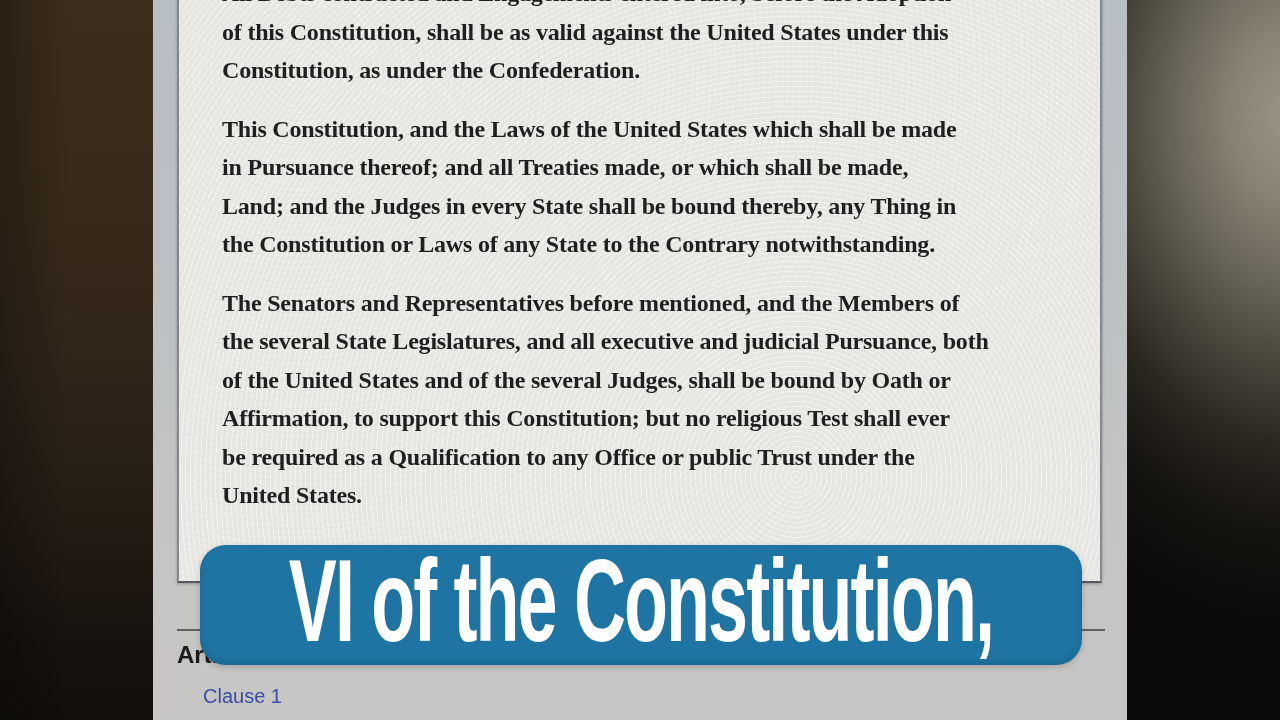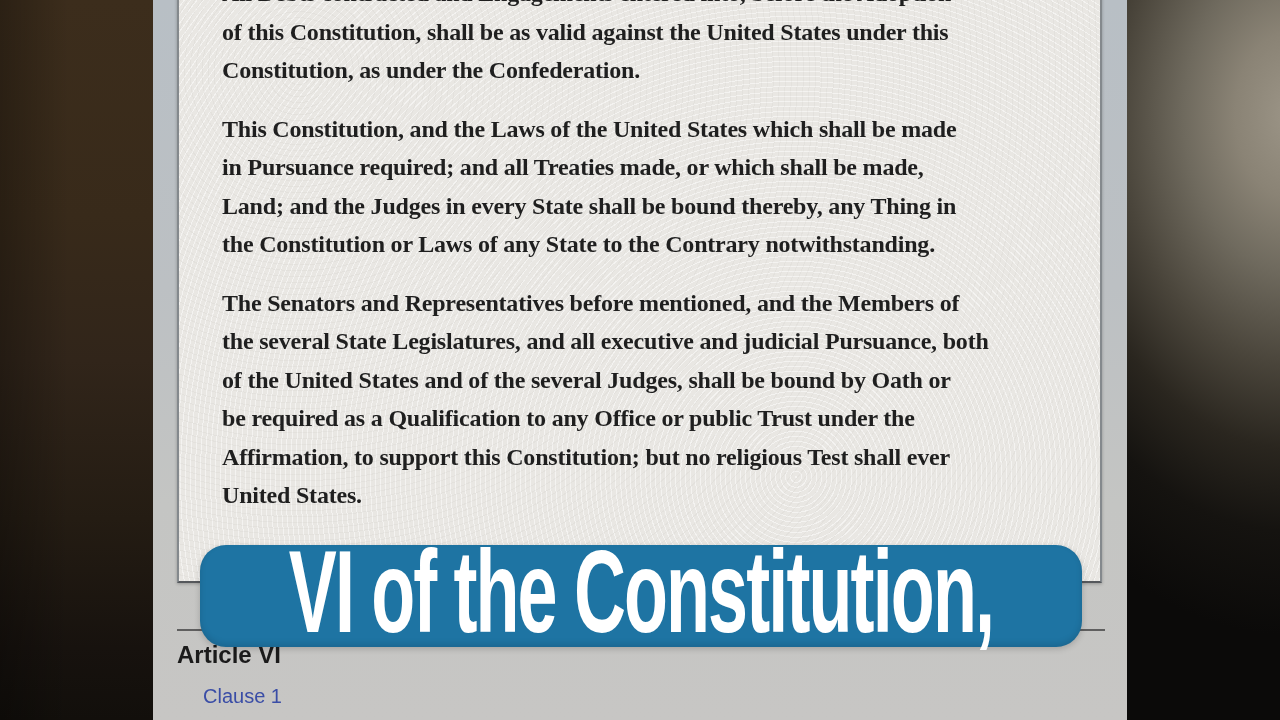--- a/index.html
+++ b/index.html
@@ -86,21 +86,21 @@
     position: absolute; left: 50px; top: 682px;
     font-size: 20px; line-height: 28px;
     color: #3a4da6;
     text-decoration: none;
     white-space: nowrap;
     text-align: center;
   }
   
   .caption-box {
     position: absolute; left: 200px; top: 545px;
-    width: 882px; height: 102px;
+    width: 882px; height: 120px;
     border-radius: 26px;
     background: #1e74a3;
     box-shadow: inset 0 -3px 6px rgba(0,0,0,0.12), 0 2px 6px rgba(0,0,0,0.18);
     display: flex;
     align-items: center;
     justify-content: center;
     overflow: visible;
   }
   .caption-text {
     font-family: "Liberation Sans", sans-serif;
@@ -127,30 +127,30 @@
 
     <div class="paper-card">
       <div class="paper-text" style="color: rgb(31, 31, 31);">
           <div class="para">
             <div class="line">All Debts contracted and Engagements entered into, before the Adoption</div>
             <div class="line">of this Constitution, shall be as valid against the United States under this</div>
             <div class="line">Constitution, as under the Confederation.</div>
           </div>
           <div class="para">
             <div class="line">This Constitution, and the Laws of the United States which shall be made</div>
-            <div class="line">in Pursuance required; and all Treaties made, or which shall be made,</div>
+            <div class="line">in Pursuance thereof; and all Treaties made, or which shall be made,</div>
             <div class="line">Land; and the Judges in every State shall be bound thereby, any Thing in</div>
             <div class="line">the Constitution or Laws of any State to the Contrary notwithstanding.</div>
           </div>
           <div class="para">
             <div class="line">The Senators and Representatives before mentioned, and the Members of</div>
             <div class="line">the several State Legislatures, and all executive and judicial Pursuance, both</div>
             <div class="line">of the United States and of the several Judges, shall be bound by Oath or</div>
+            <div class="line">Affirmation, to support this Constitution; but no religious Test shall ever</div>
             <div class="line">be required as a Qualification to any Office or public Trust under the</div>
-            <div class="line">Affirmation, to support this Constitution; but no religious Test shall ever</div>
             <div class="line">United States.</div>
           </div>
         </div>
     </div>
 
     <div class="article-divider"></div>
 
     <div class="article-heading">Article VI</div>
 
     <a class="clause-link" href="#" style="color: rgb(58, 77, 166);">Clause 1</a>

